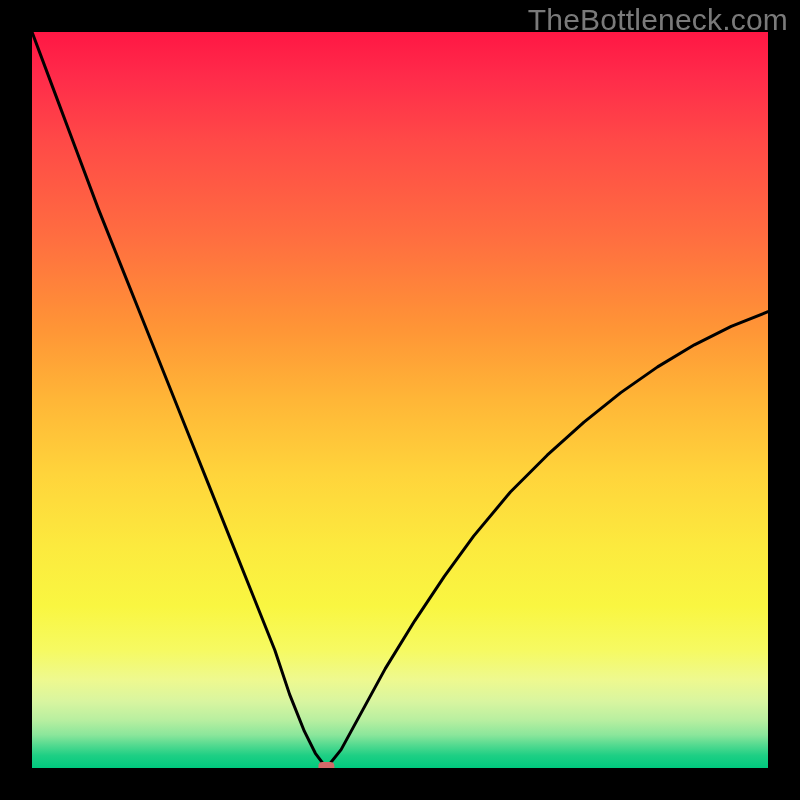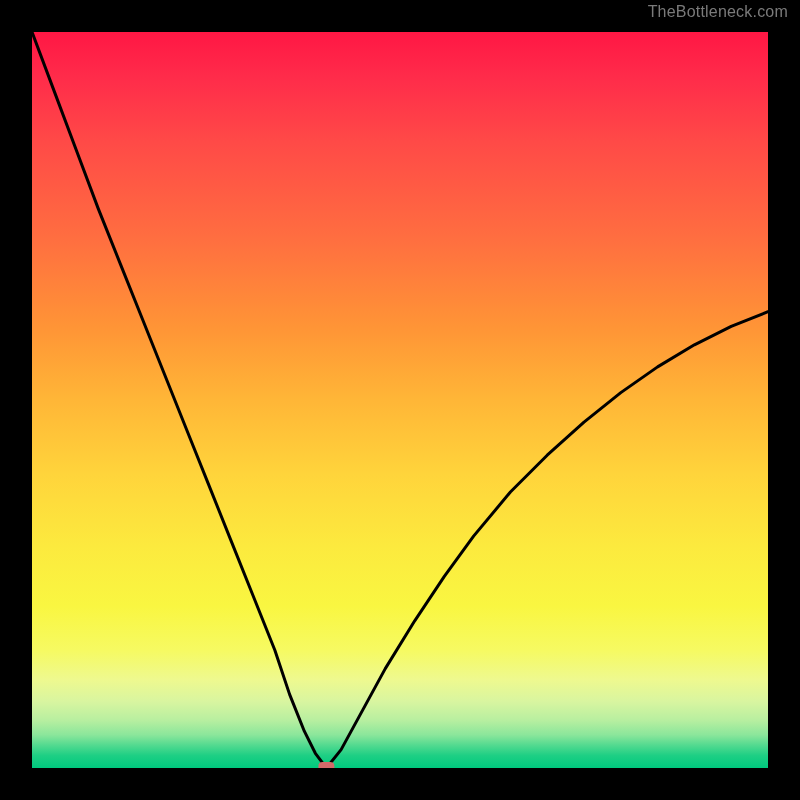--- a/index.html
+++ b/index.html
@@ -58,21 +58,21 @@
     top: 0; left: 0;
     width: 100%;
     height: 100%;
     overflow: visible;
   }
   .watermark {
     position: absolute;
     top: 3px;
     right: 12px;
     color: #7a7a7a;
-    font-size: 16px;
+    font-size: 30px;
     font-weight: 500;
     letter-spacing: 0.2px;
   }
   .minpoint {
     fill: #d46a6a;
     stroke: none;
   }
 </style>
 </head>
 <body>

